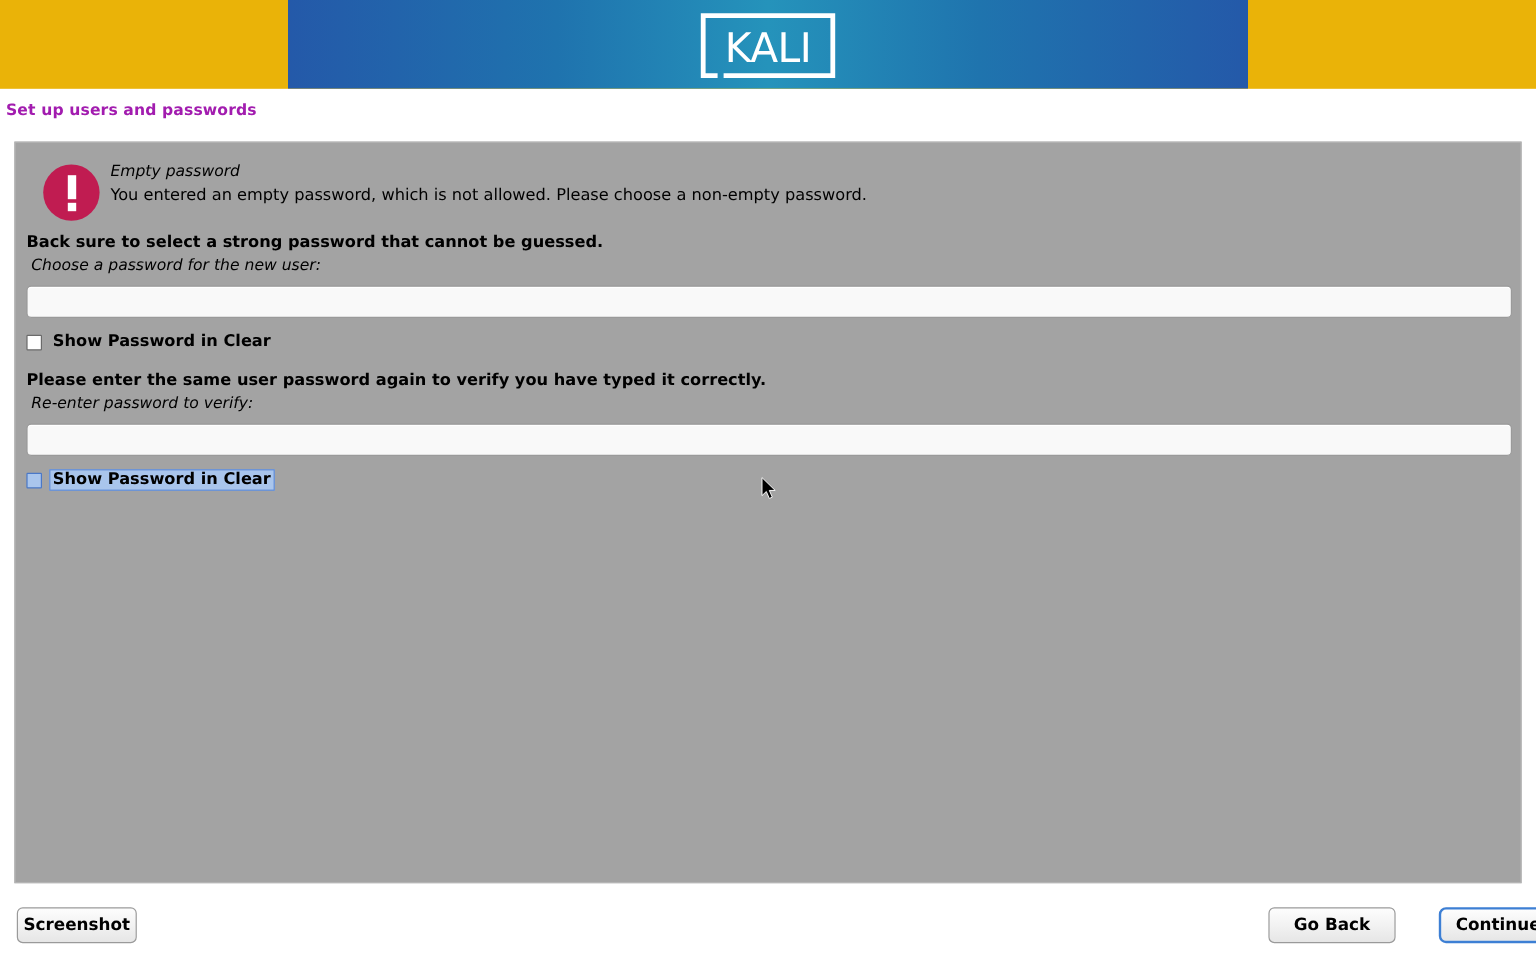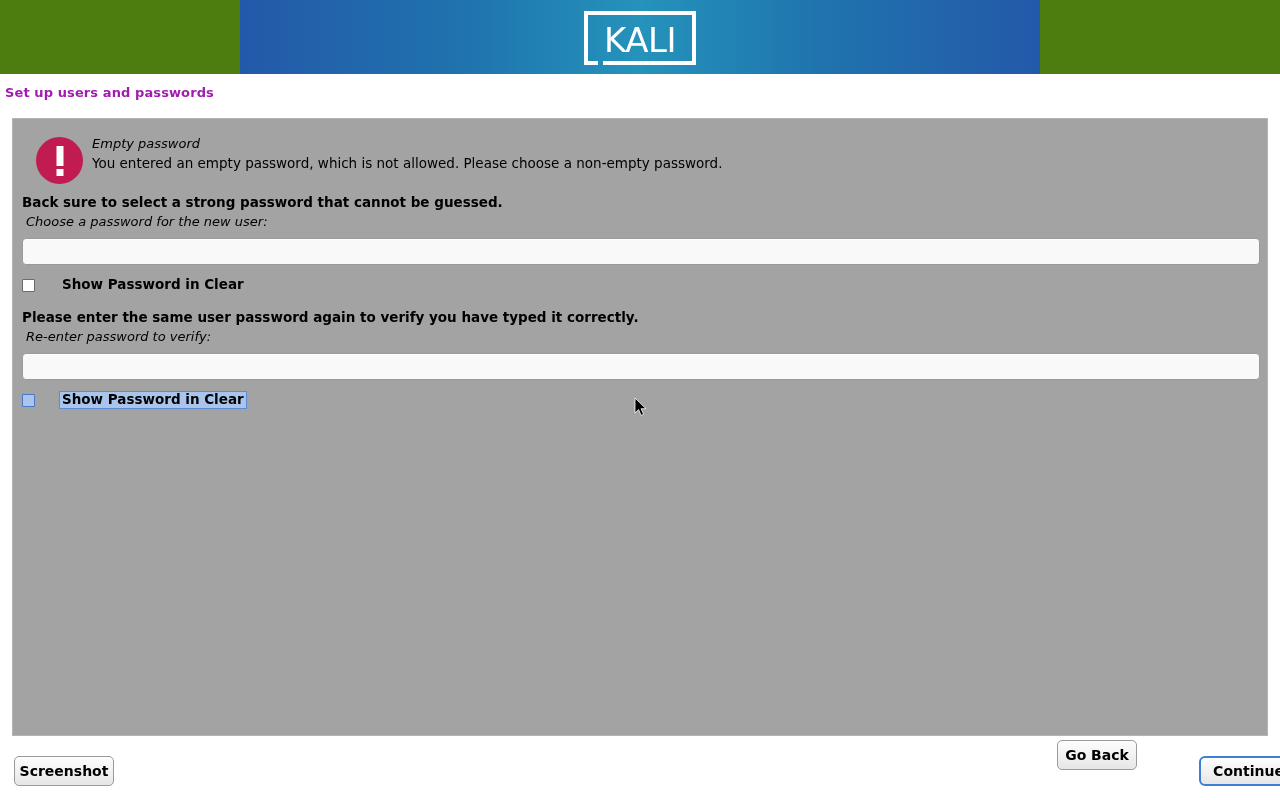--- a/index.html
+++ b/index.html
@@ -12,21 +12,21 @@
     overflow: hidden;
     background: #ffffff;
     font-family: "DejaVu Sans", "Liberation Sans", sans-serif;
   }
 
   
   .banner {
     position: relative;
     width: 1280px;
     height: 74px;
-    background: #4d7c0f;
+    background: #eab308;
     overflow: hidden;
   }
   .banner-center {
     position: absolute;
     left: 240px;
     top: 0;
     width: 800px;
     height: 74px;
     background: linear-gradient(90deg,
         #2459a9 0%,
@@ -164,21 +164,21 @@
     border: 1px solid #6b6b6b;
     background: #ffffff;
     border-radius: 1px;
     flex: 0 0 auto;
   }
   .cbox.focused {
     border: 1px solid #4a78c8;
     background: #a9c5ec;
   }
   .cbox-label {
-    margin-left: 24px;
+    margin-left: 6px;
     font-size: 13.5px;
     font-weight: bold;
     color: #000000;
     line-height: 15px;
     padding: 1px 3px 2px 3px;
   }
   .cbox-label.focused {
     background: #a9c5ec;
     border: 1px solid #5f8ad4;
     padding: 0px 2px 1px 2px;
@@ -198,21 +198,21 @@
     display: flex;
     align-items: center;
     justify-content: center;
     cursor: default;
   }
   .btn.focused {
     border: 2px solid #3d7fd4;
     border-radius: 6px;
   }
   #btn-screenshot { left: 14px;   top: 756px; width: 100px; }
-  #btn-goback     { left: 1057px; top: 740px; width: 80px; }
+  #btn-goback     { left: 1057px; top: 756px; width: 106px; }
   #btn-continue   { left: 1199px; top: 756px; width: 99px;  }
 
   
   .cursor {
     position: absolute;
     left: 634px;
     top: 397px;
     width: 14px;
     height: 20px;
     pointer-events: none;

